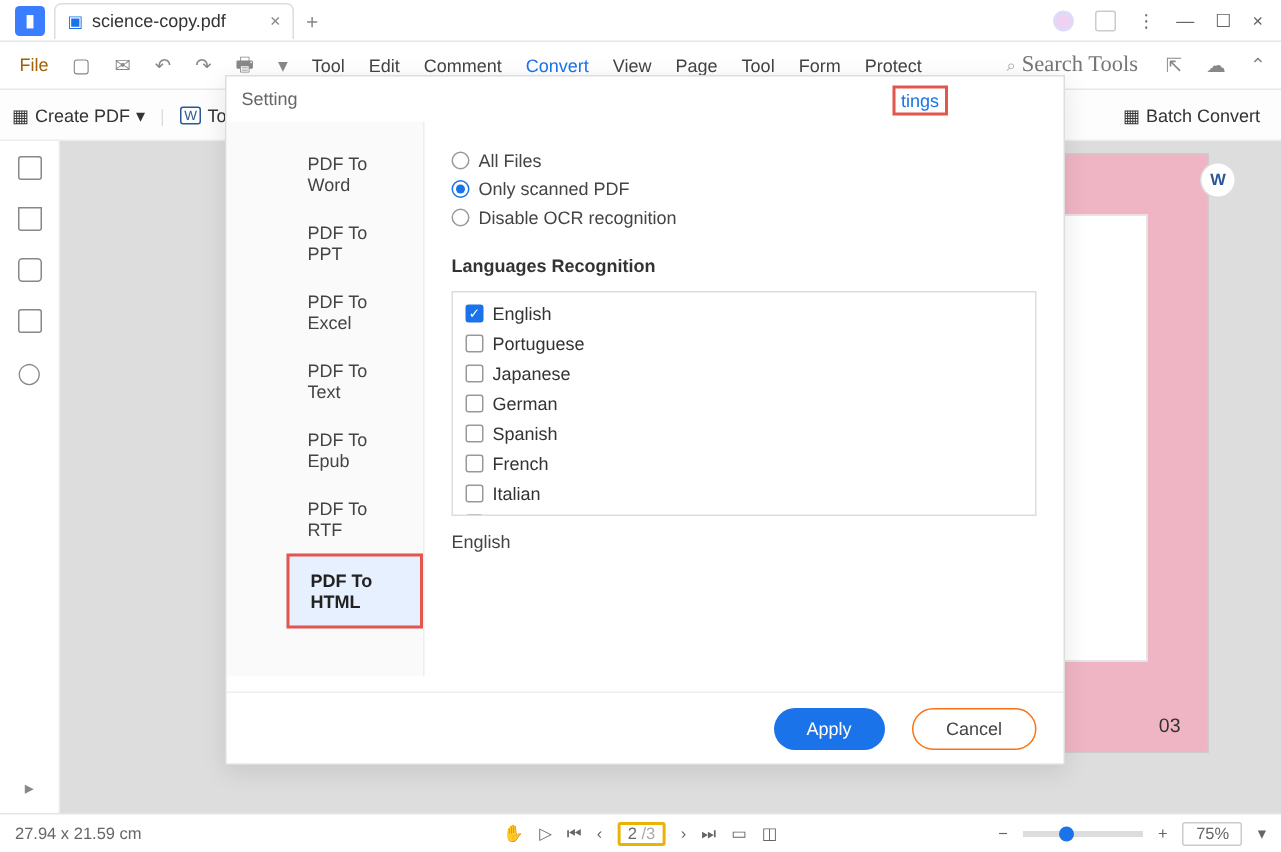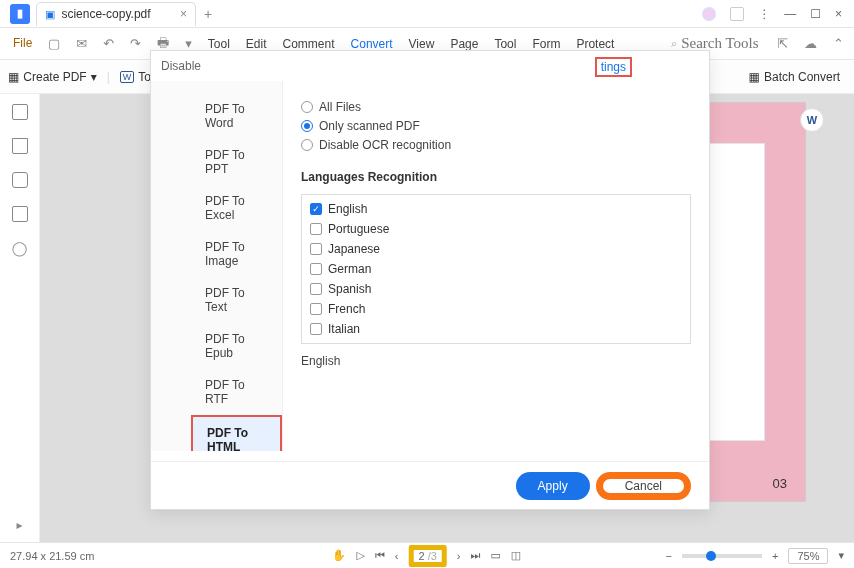--- a/index.html
+++ b/index.html
@@ -54,29 +54,29 @@
   .grp-title { font-weight:600; margin-bottom:10px;}
   .radio-row { display:flex; align-items:center; gap:6px; margin:5px 0; font-size:12px; color:#444;}
   .radio { width:12px; height:12px; border:1.3px solid #999; border-radius:50%; display:inline-block; position:relative;}
   .radio.sel { border-color:#1a73e8;}
   .radio.sel::after { content:""; position:absolute; left:2px; top:2px; width:6px; height:6px; background:#1a73e8; border-radius:50%;}
   .lang-box { border:1px solid #ddd; height:150px; margin-top:6px; overflow-y:auto; padding:4px 8px; position:relative;}
   .lang-row { display:flex; align-items:center; gap:6px; padding:3px 0;}
   .chk { width:12px; height:12px; border:1.3px solid #999; border-radius:2px; display:inline-flex; align-items:center; justify-content:center;}
   .chk.on { background:#1a73e8; border-color:#1a73e8; color:#fff; font-size:9px;}
   .summary { margin-top:10px; color:#444;}
-  .dlg-footer { height:48px; display:flex; align-items:center; justify-content:flex-end; gap:6px; padding:0 18px; border-top:1px solid #eee;margin-top:10px;}
+  .dlg-footer { height:48px; display:flex; align-items:center; justify-content:flex-end; gap:18px; padding:0 18px; border-top:1px solid #eee;margin-top:10px;}
   .btn { height:28px; padding:0 22px; border-radius:14px; font-size:12px; display:flex; align-items:center; cursor:pointer;}
   .btn.primary { background:#1a73e8; color:#fff;}
-  .btn.secondary { background:#fff; border:7px solid #f97316; color:#444;}
+  .btn.secondary { background:#fff; border:1px solid #f97316; color:#444;}
 
   
   .status { position:absolute; left:0; right:0; bottom:0; height:26px; background:#fff; border-top:1px solid #e5e5e5; display:flex; align-items:center; padding:0 10px; font-size:11px; color:#666; gap:10px;}
   .status .ctr { position:absolute; left:50%; transform:translateX(-50%); display:flex; align-items:center; gap:10px;}
-  .pagebox { border:5px solid #eab308; padding:0 5px; border-radius:2px;}
+  .pagebox { border:2px solid #eab308; padding:0 5px; border-radius:2px;}
   .zoom { margin-left:auto; display:flex; align-items:center; gap:10px;}
   .slider { width:80px; height:4px; background:#ddd; position:relative;}
   .slider::after { content:""; position:absolute; left:30%; top:-3px; width:10px; height:10px; background:#1a73e8; border-radius:50%;}
   .zoombox { border:1px solid #ccc; padding:1px 8px; border-radius:2px;}
 
   .file-label { position:absolute; left:13px; top:36px; font-size:12px; color:#a16207; cursor:pointer;}
 </style>
 </head>
 <body>
 
@@ -156,27 +156,26 @@
 
 <div class="docbg">
   <div class="page-pink">
     <div class="inner"></div>
     <div class="page-num">03</div>
   </div>
   <div class="word-badge">W</div>
 </div>
 
 <div class="dialog">
-  <div class="dlg-title">Disable</div>
+  <div class="dlg-title">Setting</div>
   <div class="dlg-body">
     <div class="dlg-nav">
       <div class="nav-item">PDF To Word</div>
       <div class="nav-item">PDF To PPT</div>
       <div class="nav-item">PDF To Excel</div>
-      <div class="nav-item">PDF To Image</div>
       <div class="nav-item">PDF To Text</div>
       <div class="nav-item">PDF To Epub</div>
       <div class="nav-item">PDF To RTF</div>
       <div class="nav-item sel">PDF To HTML</div>
     </div>
     <div class="dlg-main">
       <div class="radio-row">
           <span class="radio"></span>
           <span>All Files</span>
         </div>

